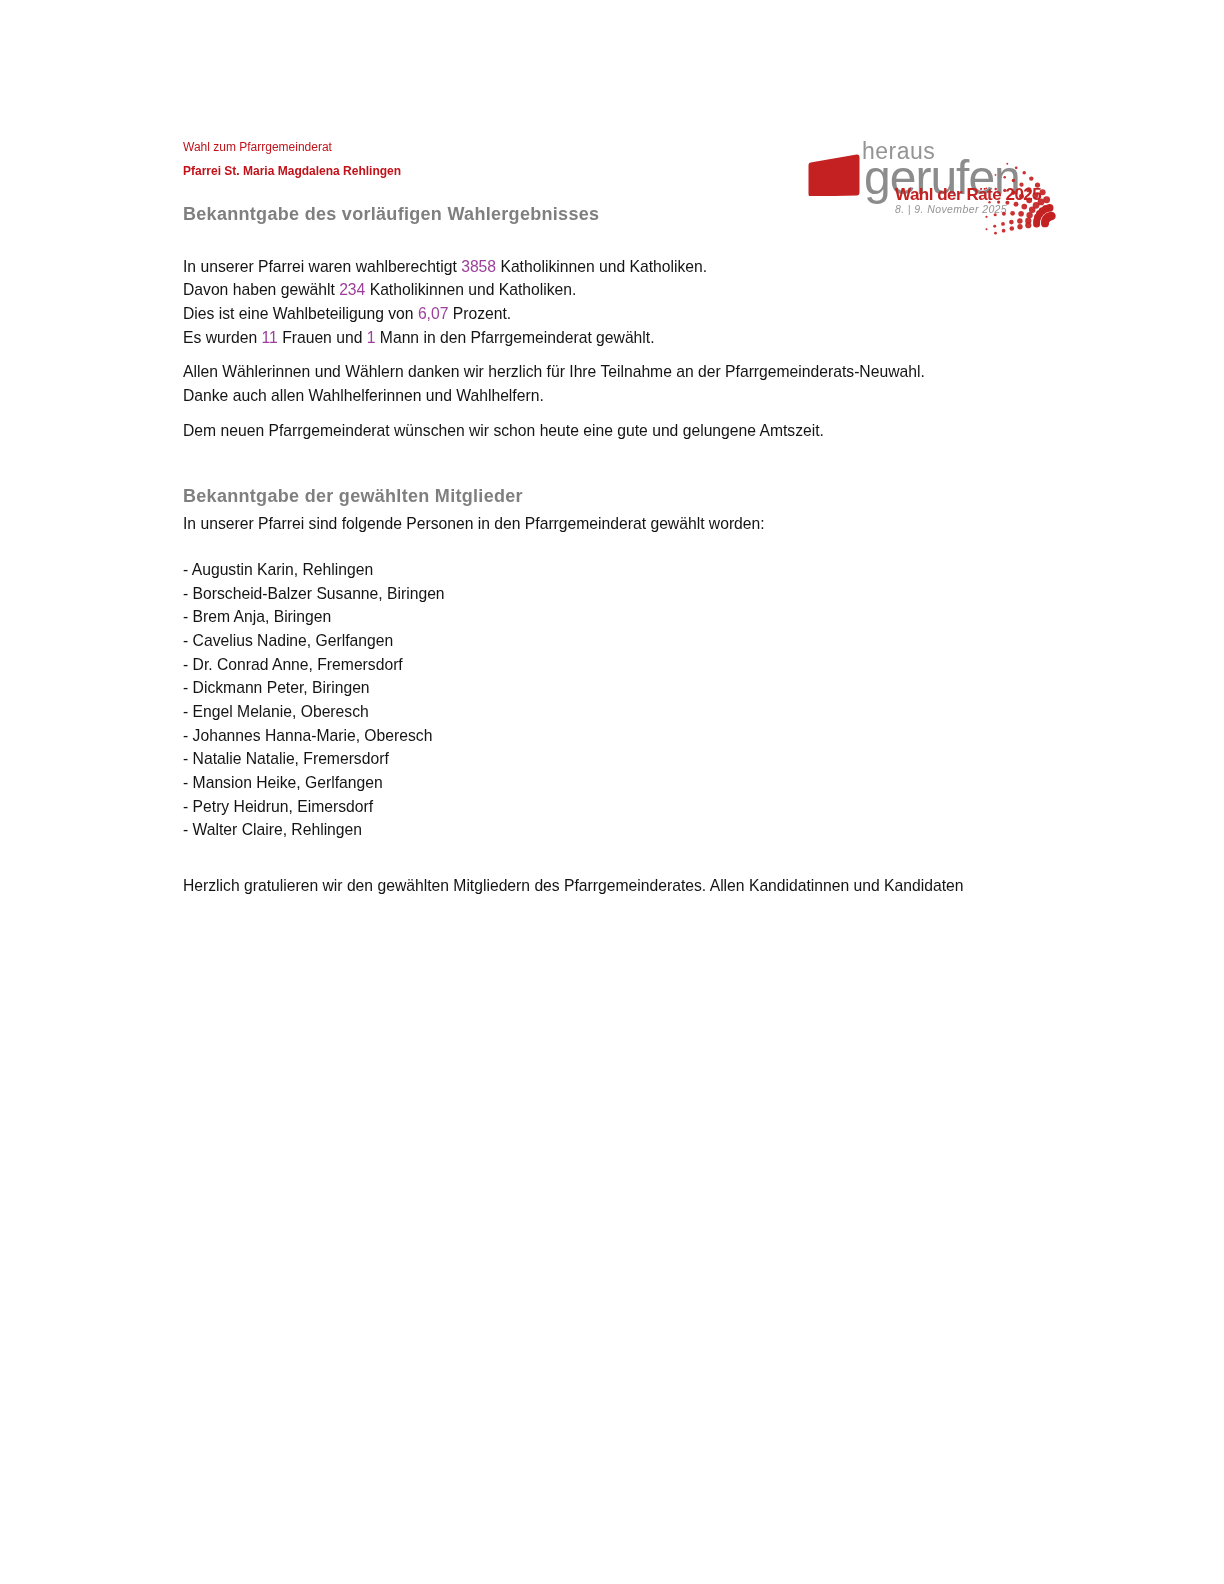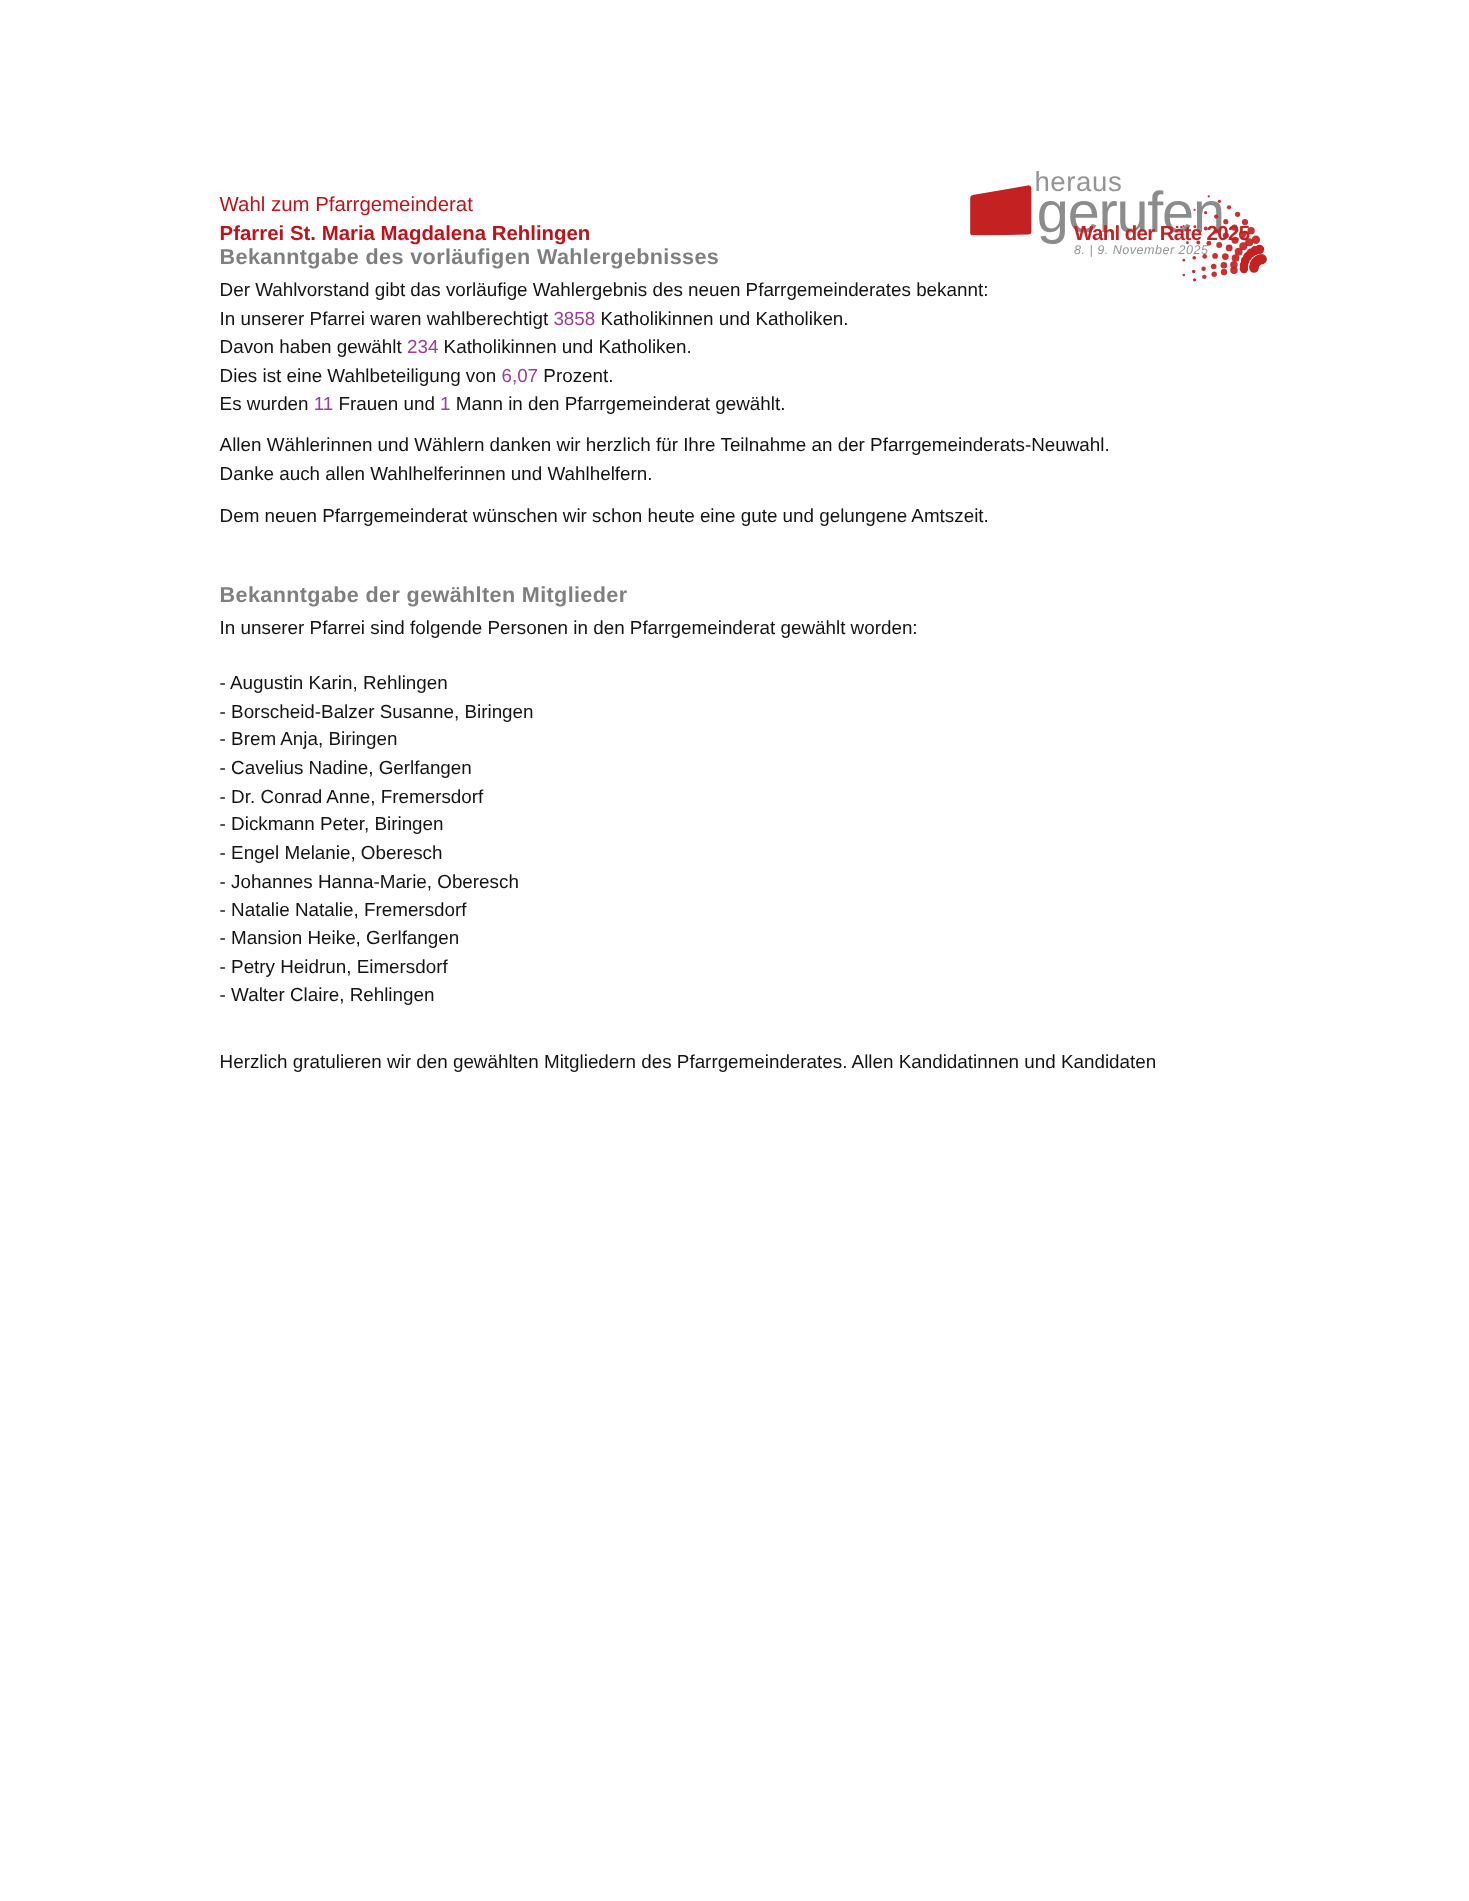--- a/index.html
+++ b/index.html
@@ -16,21 +16,21 @@
   .page{
     position:relative;
     width:1224px;height:1584px;
     background:#ffffff;
     font-family:"Liberation Sans","DejaVu Sans",sans-serif;
     overflow:hidden;
   }
   .abs{position:absolute;white-space:pre;}
   .body-line{font-size:15.7px;color:var(--text_black);line-height:19px;}
   .num{color:var(--number_purple);}
-  .h-red{left:183px;font-size:17px;color:var(--accent_red);line-height:20px;margin-top:24px;}
+  .h-red{left:183px;font-size:12px;color:var(--accent_red);line-height:20px;}
   .h-red-bold{font-weight:bold;}
   .sec-title{left:183px;font-size:18px;font-weight:bold;color:var(--heading_gray);letter-spacing:0.3px;}
   
   .logo{position:absolute;left:800px;top:138px;width:285px;height:105px;}
   .logo .abs{white-space:pre;}
   .logo-heraus{left:62px;top:2px;font-size:23px;color:var(--logo_gray_light);letter-spacing:0.5px;line-height:1;}
   .logo-gerufen{left:64px;top:16px;font-size:48px;font-weight:normal;color:var(--logo_gray);letter-spacing:-1px;line-height:1;}
   .logo-sub{left:95px;top:48px;font-size:17px;font-weight:bold;color:var(--logo_red);letter-spacing:-0.5px;line-height:1;}
   .logo-date{left:95px;top:66px;font-size:10.5px;color:var(--logo_gray_light);letter-spacing:0.4px;line-height:1;font-style:italic;}
   .flag-svg{position:absolute;left:8px;top:16px;}
@@ -109,21 +109,20 @@
         <circle cx="43.3" cy="80.2" r="3.10" fill="var(--logo_red)" opacity="0.92"></circle>
         <circle cx="35.0" cy="81.7" r="2.68" fill="var(--logo_red)" opacity="0.92"></circle>
         <circle cx="26.8" cy="83.5" r="2.26" fill="var(--logo_red)" opacity="0.92"></circle>
         <circle cx="18.6" cy="85.7" r="1.84" fill="var(--logo_red)" opacity="0.92"></circle>
         <circle cx="10.5" cy="88.2" r="1.42" fill="var(--logo_red)" opacity="0.92"></circle>
       </svg>
   </div>
 
   <div class="abs sec-title" style="top:204px">Bekanntgabe des vorläufigen Wahlergebnisses</div>
 
-  <div class="abs body-line" style="left:183px;top:233px">Der Wahlvorstand gibt das vorläufige Wahlergebnis des neuen Pfarrgemeinderates bekannt:</div>
   <div class="abs body-line" style="left:183px;top:257px"><span>In unserer Pfarrei waren wahlberechtigt </span><span class="num">3858</span><span> Katholikinnen und Katholiken.</span></div>
   <div class="abs body-line" style="left:183px;top:280px"><span>Davon haben gewählt </span><span class="num">234</span><span> Katholikinnen und Katholiken.</span></div>
   <div class="abs body-line" style="left:183px;top:304px"><span>Dies ist eine Wahlbeteiligung von </span><span class="num">6,07</span><span> Prozent.</span></div>
   <div class="abs body-line" style="left:183px;top:328px"><span>Es wurden </span><span class="num">11</span><span> Frauen und </span><span class="num">1</span><span> Mann in den Pfarrgemeinderat gewählt.</span></div>
 
   <div class="abs body-line" style="left:183px;top:362px">Allen Wählerinnen und Wählern danken wir herzlich für Ihre Teilnahme an der Pfarrgemeinderats-Neuwahl.</div>
   <div class="abs body-line" style="left:183px;top:386px">Danke auch allen Wahlhelferinnen und Wahlhelfern.</div>
 
   <div class="abs body-line" style="left:183px;top:421px">Dem neuen Pfarrgemeinderat wünschen wir schon heute eine gute und gelungene Amtszeit.</div>
 

